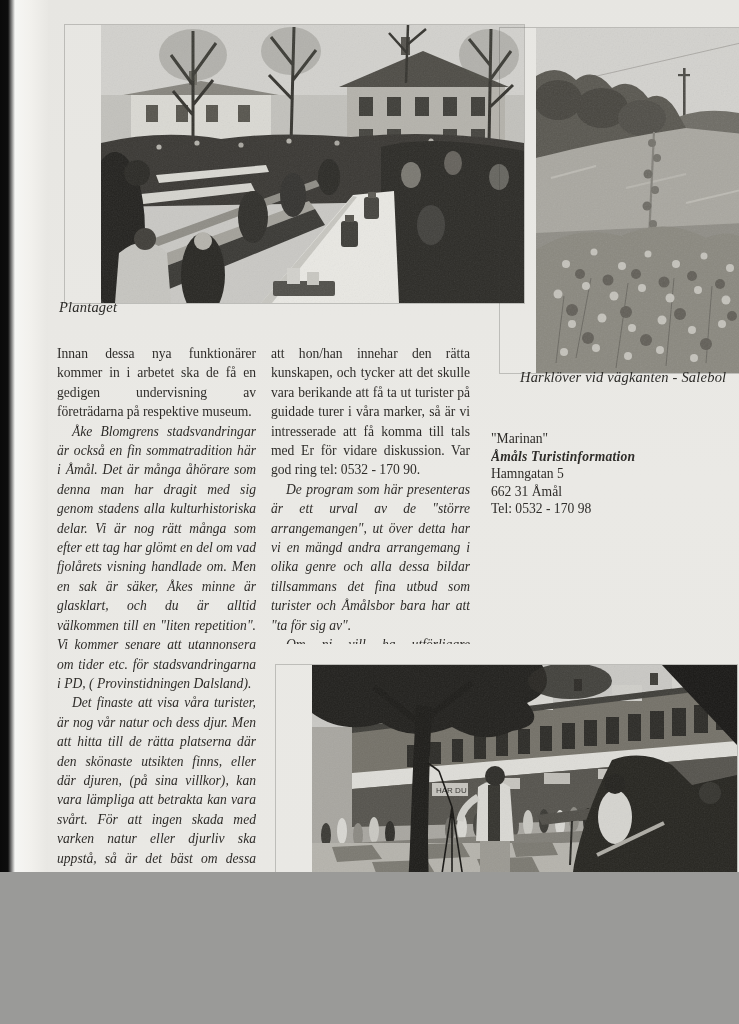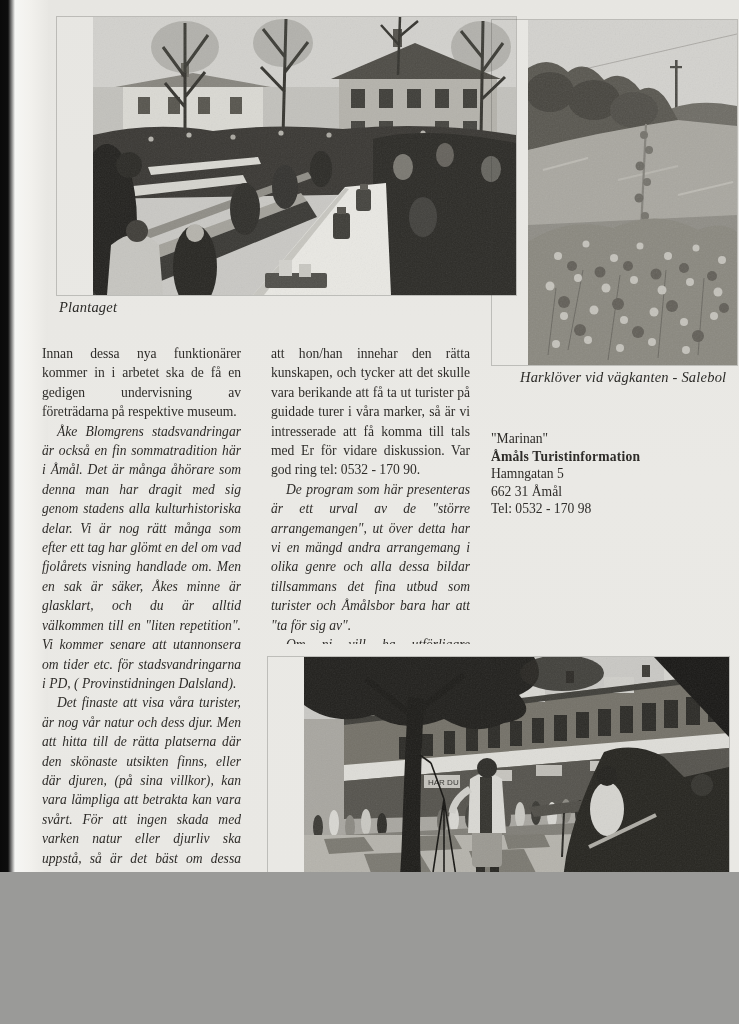--- a/index.html
+++ b/index.html
@@ -1,30 +1,30 @@
 <!DOCTYPE html>
 <html><head>
 <meta charset="utf-8">
 <style>
   html,body{margin:0;padding:0;background:#9a9a98;}
   .page{position:relative;width:739px;height:872px;margin:0 auto;overflow:hidden;
         background:linear-gradient(180deg,#e7e6e2 0%,#eae9e5 55%,#e9e8e4 100%);
         font-family:"Liberation Serif","DejaVu Serif",serif;color:#2e2c29;}
   .scan-edge{position:absolute;left:0;top:0;bottom:0;width:48px;
         background:linear-gradient(90deg,#0a0a0a 0px,#0d0d0d 8px,#f6f6f4 15px,#f2f1ed 30px,#e8e7e3 48px);}
-  figure{margin:0;position:absolute;box-shadow:0 0 0 1px rgba(60,60,55,.25);padding-left:36px;}
+  figure{margin:8px;position:absolute;box-shadow:0 0 0 1px rgba(60,60,55,.25);padding-left:36px;}
   figure svg{display:block;}
   .caption{position:absolute;font-style:italic;font-size:14.5px;color:#2b2a27;letter-spacing:.2px;}
   .col{position:absolute;font-size:13.6px;line-height:19.4px;text-align:justify;overflow:hidden;}
   .col p{margin:0;}
   .col p.indent{text-indent:15px;font-style:italic;}
   .col3{line-height:19px;}
   .contact{margin-top:21px;line-height:17.6px;}
   .contact p{margin:0;text-align:left;}
-  .org{font-weight:bold;letter-spacing:.2px;}
+  .org{font-weight:bold;letter-spacing:.2px;font-style:italic;}
   .credits{margin-top:17px;font-style:italic;line-height:19.5px;}
   .credits p{margin:0;text-align:left;}
   .page-number{position:absolute;left:680px;top:975px;font-size:15px;color:#33322f;}
 </style>
 </head>
 <body>
 
 <div class="page">
   <div class="scan-edge"></div>
 
@@ -205,21 +205,21 @@
           <circle cx="196" cy="288" r="5"></circle>
         <circle cx="52" cy="310" r="6"></circle>
           <circle cx="110" cy="312" r="6"></circle>
           <circle cx="170" cy="316" r="6"></circle>
       </g>
       <rect width="209" height="345" filter="url(#g2)" opacity=".25"></rect>
     </svg>
   </figure>
   <div class="caption" style="left:520px;top:369px;width:212px;">Harklöver vid vägkanten - Salebol</div>
 
-  <div class="col" style="left:42px;top:344px;width:199px;height:648px;">
+  <div class="col" style="left:57px;top:344px;width:199px;height:648px;">
     <p>Innan dessa nya funktionärer kommer in i arbetet ska de få en gedigen undervisning av företrädarna på respektive museum.</p>
     <p class="indent">Åke Blomgrens stadsvandringar är också en fin sommatradition här i Åmål. Det är många åhörare som denna man har dragit med sig genom stadens alla kulturhistoriska delar. Vi är nog rätt många som efter ett tag har glömt en del om vad fjolårets visning handlade om. Men en sak är säker, Åkes minne är glasklart, och du är alltid välkommen till en "liten repetition". Vi kommer senare att utannonsera om tider etc. för stadsvandringarna i PD, ( Provinstidningen Dalsland).</p>
     <p class="indent">Det finaste att visa våra turister, är nog vår natur och dess djur. Men att hitta till de rätta platserna där den skönaste utsikten finns, eller där djuren, (på sina villkor), kan vara lämpliga att betrakta kan vara svårt. För att ingen skada med varken natur eller djurliv ska uppstå, så är det bäst om dessa visningar sker under ledning av kunnigt folk, som vet - när, var och hur det är lämpligt - och som berättar om sevärdheterna, så att turisterna förstår varför dessa försiktighetsåtgärder måste göras för att skydda naturen och djurlivet. Om det är någon läsare av denna notis tycker</p>
   </div>
 
   <div class="col" style="left:271px;top:344px;width:199px;height:300px;">
     <p>att hon/han innehar den rätta kunskapen, och tycker att det skulle vara berikande att få ta ut turister på guidade turer i våra marker, så är vi intresserade att få komma till tals med Er för vidare diskussion. Var god ring tel: 0532 - 170 90.</p>
     <p class="indent">De program som här presenteras är ett urval av de "större arrangemangen", ut över detta har vi en mängd andra arrangemang i olika genre och alla dessa bildar tillsammans det fina utbud som turister och Åmålsbor bara har att "ta för sig av".</p>
     <p class="indent">Om ni vill ha utförligare information om sommarens evenemang</p>
   </div>

